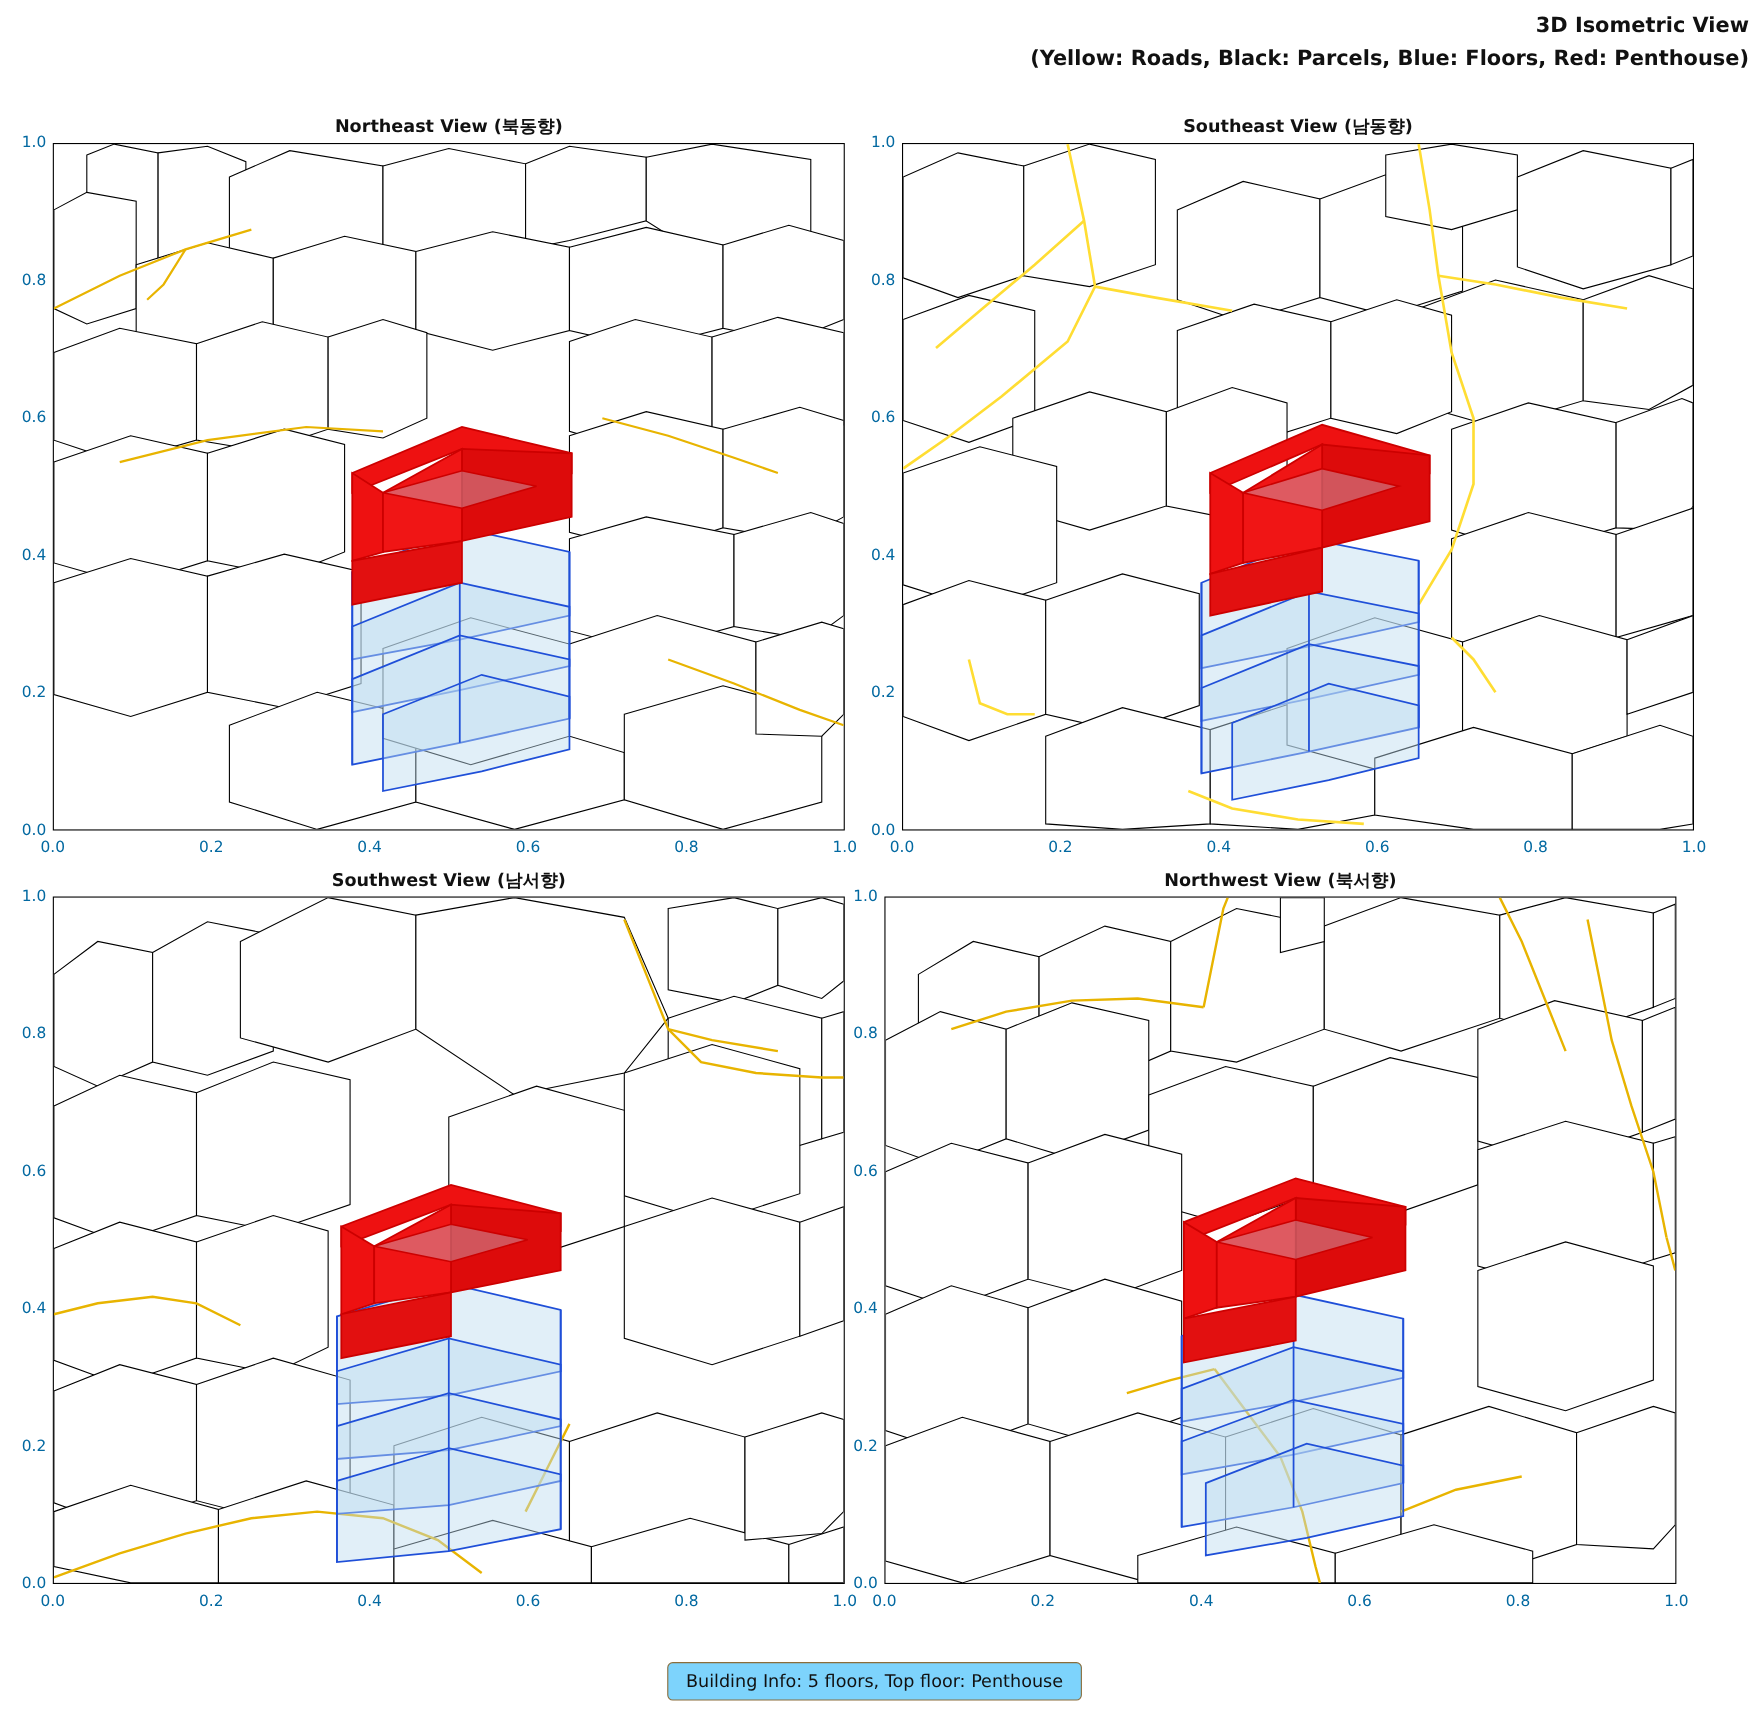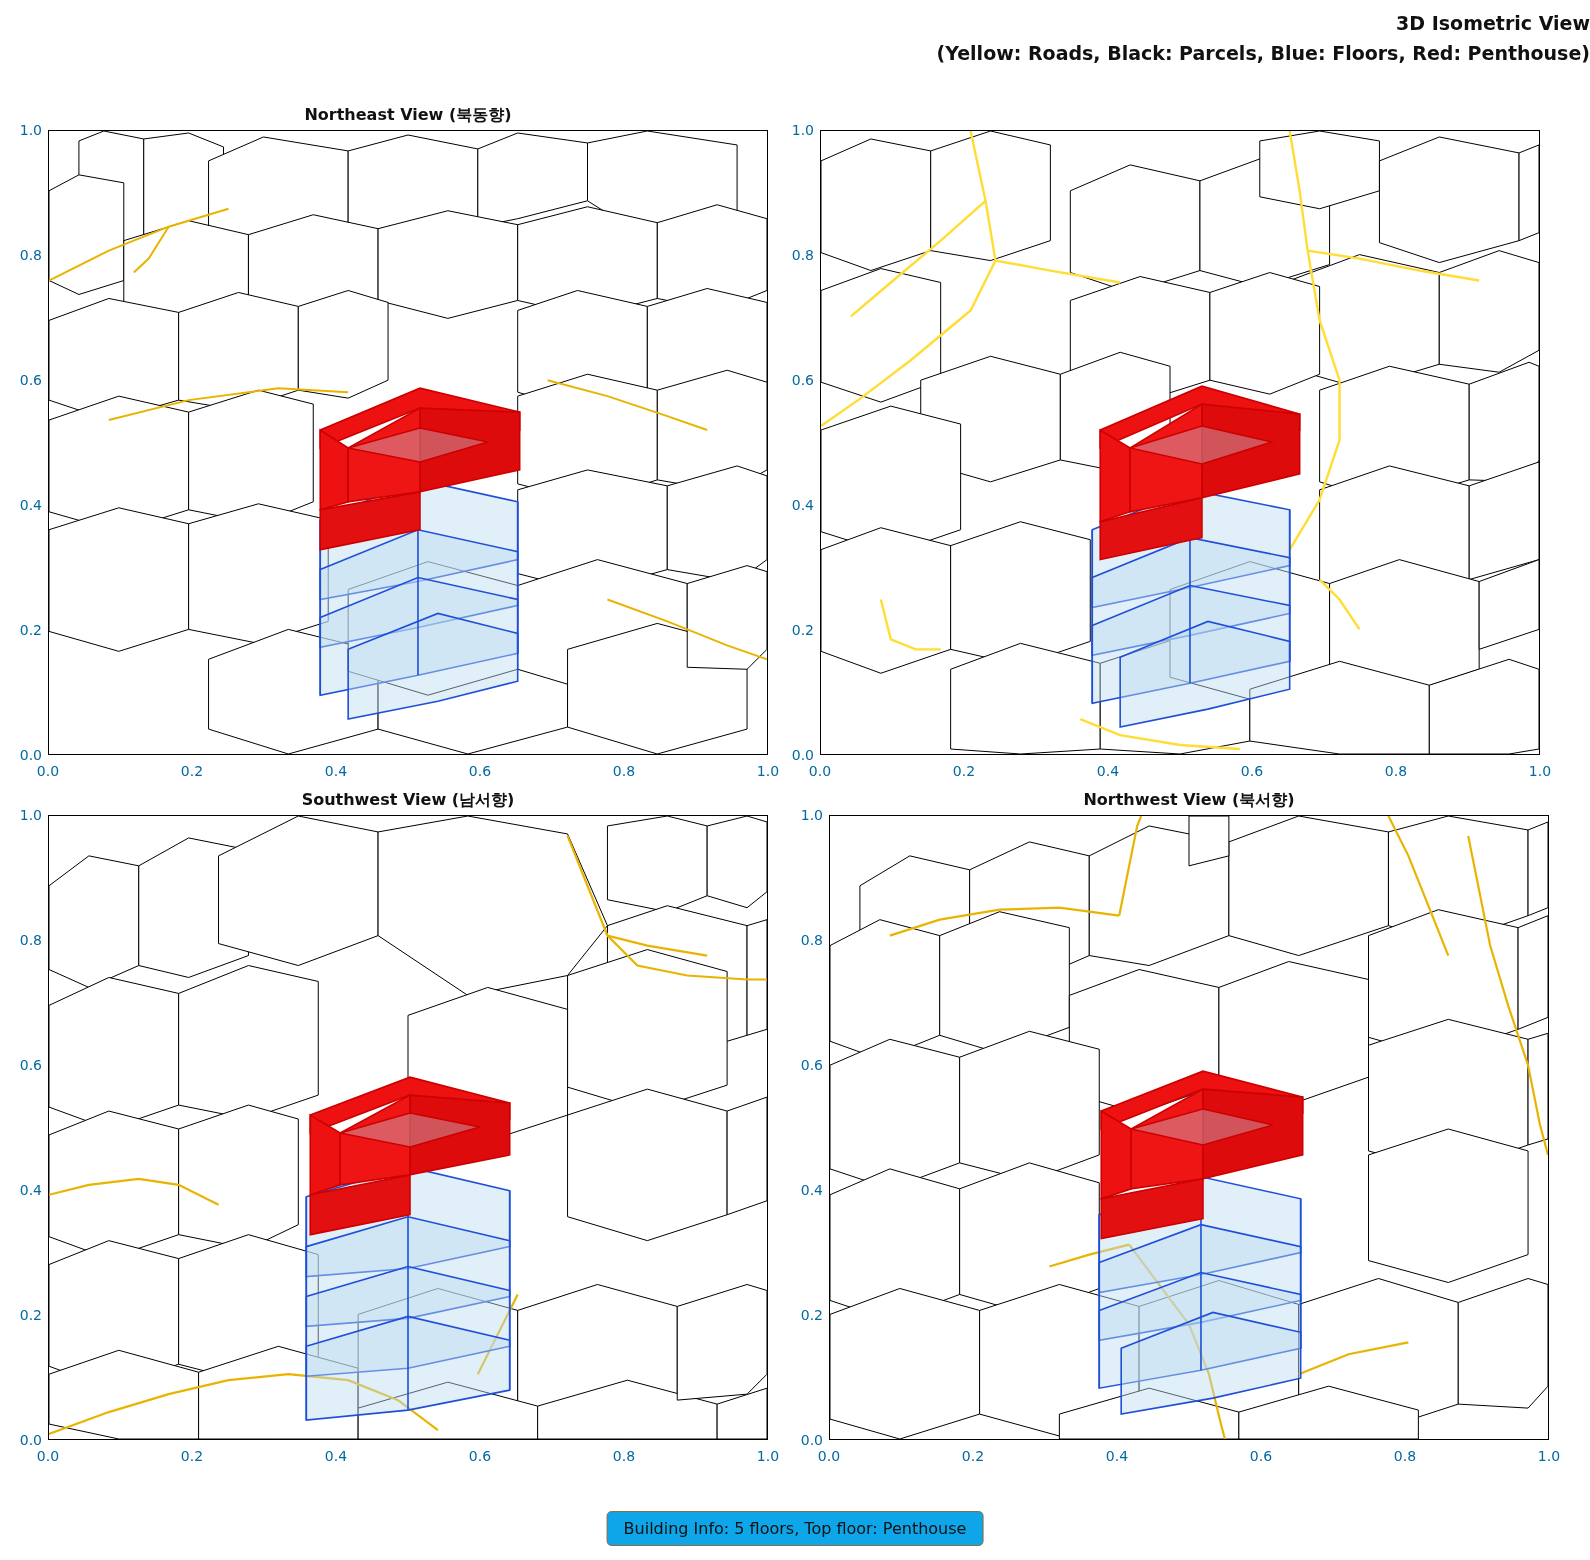--- a/index.html
+++ b/index.html
@@ -29,21 +29,21 @@
   }
   .tick-label{position:absolute;font-size:14px;color:#0369a1;}
   .xtick{transform:translateX(-50%);}
   .ytick{transform:translateY(-50%);text-align:right;}
 
   svg.scene{position:absolute;left:0;top:0;width:100%;height:100%;display:block;}
 
   .info-box{
     position:absolute;left:50%;transform:translateX(-50%);
     bottom:14px;
-    background:#0ea5e9;
+    background:#7dd3fc;
     border:1px solid #8a6d3b;
     border-radius:5px;
     padding:7px 16px;
     font-size:16px;
     color:#111;
     white-space:nowrap;
   }
 </style>
 </head>
 <body>
@@ -134,20 +134,21 @@
     <div class="tick-label ytick" style="left:-42px;top:625px;width:36px;">0.0</div>
     <div class="tick-label xtick" style="left:0;top:633px;">0.0</div>
     <div class="tick-label xtick" style="left:144px;top:633px;">0.2</div>
     <div class="tick-label xtick" style="left:288px;top:633px;">0.4</div>
     <div class="tick-label xtick" style="left:432px;top:633px;">0.6</div>
     <div class="tick-label xtick" style="left:576px;top:633px;">0.8</div>
     <div class="tick-label xtick" style="left:720px;top:633px;">1.0</div>
   </div>
 
   <div class="panel" style="left:820px;top:130px;width:720px;height:625px;">
+    <div class="panel-title">Southeast View (남동향)</div>
     <div class="axes">
       <svg class="scene" viewBox="0 0 720 625" preserveAspectRatio="none">
         <g stroke="#000" stroke-width="1" fill="#fff">
           <path d="M0 30 L50 8 L110 20 L110 120 L50 140 L0 122 Z"></path>
           <path d="M110 20 L170 0 L230 14 L230 110 L170 130 L110 120 Z"></path>
           <path d="M250 60 L310 34 L380 50 L380 140 L310 162 L250 142 Z"></path>
           <path d="M380 50 L440 28 L510 44 L510 134 L440 156 L380 140 Z"></path>
           <path d="M440 10 L500 0 L560 10 L560 60 L500 78 L440 66 Z"></path>
           <path d="M560 30 L620 6 L700 22 L700 110 L620 132 L560 112 Z"></path>
           <path d="M700 22 L720 14 L720 102 L700 110 Z"></path>
@@ -285,21 +286,21 @@
     <div class="tick-label ytick" style="left:-42px;top:500px;width:36px;">0.2</div>
     <div class="tick-label ytick" style="left:-42px;top:625px;width:36px;">0.0</div>
     <div class="tick-label xtick" style="left:0;top:633px;">0.0</div>
     <div class="tick-label xtick" style="left:144px;top:633px;">0.2</div>
     <div class="tick-label xtick" style="left:288px;top:633px;">0.4</div>
     <div class="tick-label xtick" style="left:432px;top:633px;">0.6</div>
     <div class="tick-label xtick" style="left:576px;top:633px;">0.8</div>
     <div class="tick-label xtick" style="left:720px;top:633px;">1.0</div>
   </div>
 
-  <div class="panel" style="left:829px;top:815px;width:720px;height:625px;">
+  <div class="panel" style="left:804px;top:815px;width:720px;height:625px;">
     <div class="panel-title">Northwest View (북서향)</div>
     <div class="axes">
       <svg class="scene" viewBox="0 0 720 625" preserveAspectRatio="none">
         <g stroke="#000" stroke-width="1" fill="#fff">
           <path d="M30 70 L80 40 L140 54 L140 150 L80 174 L30 156 Z"></path>
           <path d="M140 54 L200 26 L260 40 L260 140 L200 166 L140 150 Z"></path>
           <path d="M260 40 L320 10 L400 26 L400 120 L320 150 L260 140 Z"></path>
           <path d="M400 26 L470 0 L560 16 L560 110 L470 140 L400 120 Z"></path>
           <path d="M560 16 L620 0 L700 14 L700 100 L620 128 L560 110 Z"></path>
           <path d="M700 14 L720 6 L720 92 L700 100 Z"></path>

